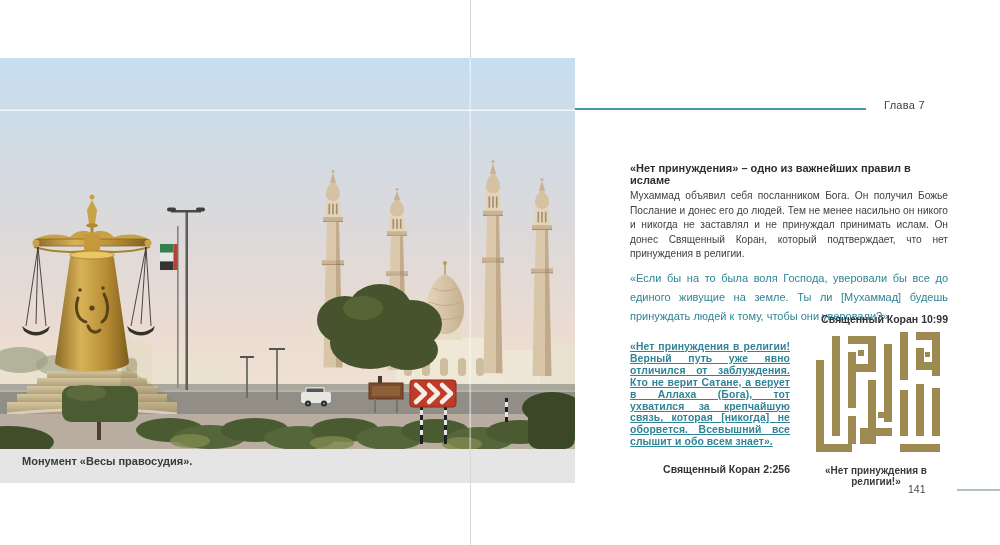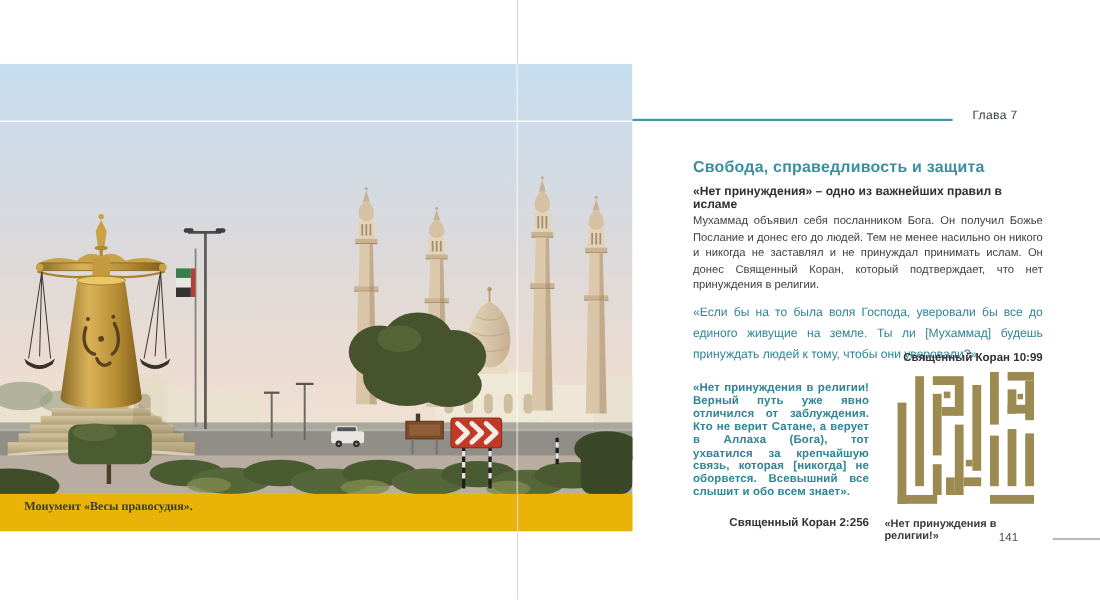--- a/index.html
+++ b/index.html
@@ -7,56 +7,56 @@
     width:1000px;height:545px;position:relative;overflow:hidden;
     background:#ffffff;
     font-family:"Liberation Sans", sans-serif;
     -webkit-font-smoothing:antialiased;
   }
   .abs{position:absolute;}
 
   
   .photo{left:0;top:58px;width:575px;height:391px;}
   .caption-band{
-    left:0;top:449px;width:575px;height:34px;background:#eab308;
-    padding:5px 0 0 22px;box-sizing:border-box;font-family:Liberation Serif, serif;
+    left:0;top:449px;width:575px;height:34px;background:#e5e5e5;
+    padding:5px 0 0 22px;box-sizing:border-box;
   }
   .caption-title{font-size:11px;font-weight:bold;color:#3a3a3a;line-height:14px;}
   .caption-loc{font-size:11px;color:#4c4c4c;line-height:14px;}
 
   
   .fold-top{left:470px;top:0;width:1px;height:58px;background:#d4d4d4;}
   .fold-bottom{left:470px;top:449px;width:1px;height:96px;background:#d8d8d8;}
 
   
   .chapter-rule{left:575px;top:108px;width:291px;height:2px;background:#4496a4;}
   .chapter-label{left:884px;top:99px;font-size:11px;color:#38434b;letter-spacing:.3px;}
 
   .content-col{left:630px;top:144px;width:318px;}
   .section-title{font-size:14.5px;font-weight:600;color:#3a8fa0;letter-spacing:.2px;}
-  .lead{margin-top:8px;font-size:11px;font-weight:bold;color:#2e2e2e;}
+  .lead{margin-top:18px;font-size:11px;font-weight:bold;color:#2e2e2e;}
   .body-par{
     margin-top:3px;font-size:10.2px;line-height:14.6px;color:#3f3f3f;
     text-align:justify;
   }
   .pull-quote{
     margin-top:7px;font-size:11px;line-height:19px;font-weight:normal;color:#2f8496;
     text-align:justify;
   }
   .two-col{display:flex;margin-top:-13px;}
   .col-left{width:160px;margin-top:28px;}
   .col-right{width:144px;margin-left:14px;}
   .sidebar-quote{
     font-size:10.4px;line-height:11.9px;font-weight:bold;color:#2f8496;
-    text-align:justify;letter-spacing:.1px;
+    text-align:justify;letter-spacing:.1px;text-decoration:underline;
   }
   .ref{font-size:10.5px;font-weight:bold;color:#333333;text-align:right;}
   .ref-2{margin-top:15px;}
   .kufic{display:block;margin:7px auto 0 auto;}
-  .kufic-caption{margin-top:5px;font-size:10px;font-weight:bold;color:#3a3a3a;text-align:left;}
+  .kufic-caption{margin-top:5px;font-size:10px;font-weight:bold;color:#3a3a3a;text-align:center;}
 
   .page-number{left:908px;top:483px;width:42px;font-size:10.5px;color:#4c4c4c;}
   .footer-rule{left:957px;top:489px;width:43px;height:2px;background:#b2c0c2;}
 </style>
 </head>
 <body>
 
 <div class="abs photo">
 <svg width="575" height="391" viewBox="0 0 575 391">
   <defs>
@@ -295,21 +295,20 @@
   <div class="caption-title">Монумент «Весы правосудия».</div>
 </div>
 
 <div class="abs fold-top"></div>
 <div class="abs fold-bottom"></div>
 
 <div class="abs chapter-rule"></div>
 <div class="abs chapter-label">Глава 7</div>
 
 <div class="abs content-col">
-  <div class="section-title">Свобода, справедливость и защита</div>
   <div class="lead">«Нет принуждения» – одно из важнейших правил в исламе</div>
   <div class="body-par">Мухаммад объявил себя посланником Бога. Он получил Божье Послание и донес его до людей. Тем не менее насильно он никого и никогда не заставлял и не принуждал принимать ислам. Он донес Священный Коран, который подтверждает, что нет принуждения в религии.</div>
   <div class="pull-quote">«Если бы на то была воля Господа, уверовали бы все до единого живущие на земле. Ты ли [Мухаммад] будешь принуждать людей к тому, чтобы они уверовали?»</div>
 
   <div class="two-col">
     <div class="col-left">
       <div class="sidebar-quote">«Нет принуждения в религии! Верный путь уже явно отличился от заблуждения. Кто не верит Сатане, а верует в Аллаха (Бога), тот ухватился за крепчайшую связь, которая [никогда] не оборвется. Всевышний все слышит и обо всем знает».</div>
       <div class="ref ref-2">Священный Коран 2:256</div>
     </div>
     <div class="col-right">

